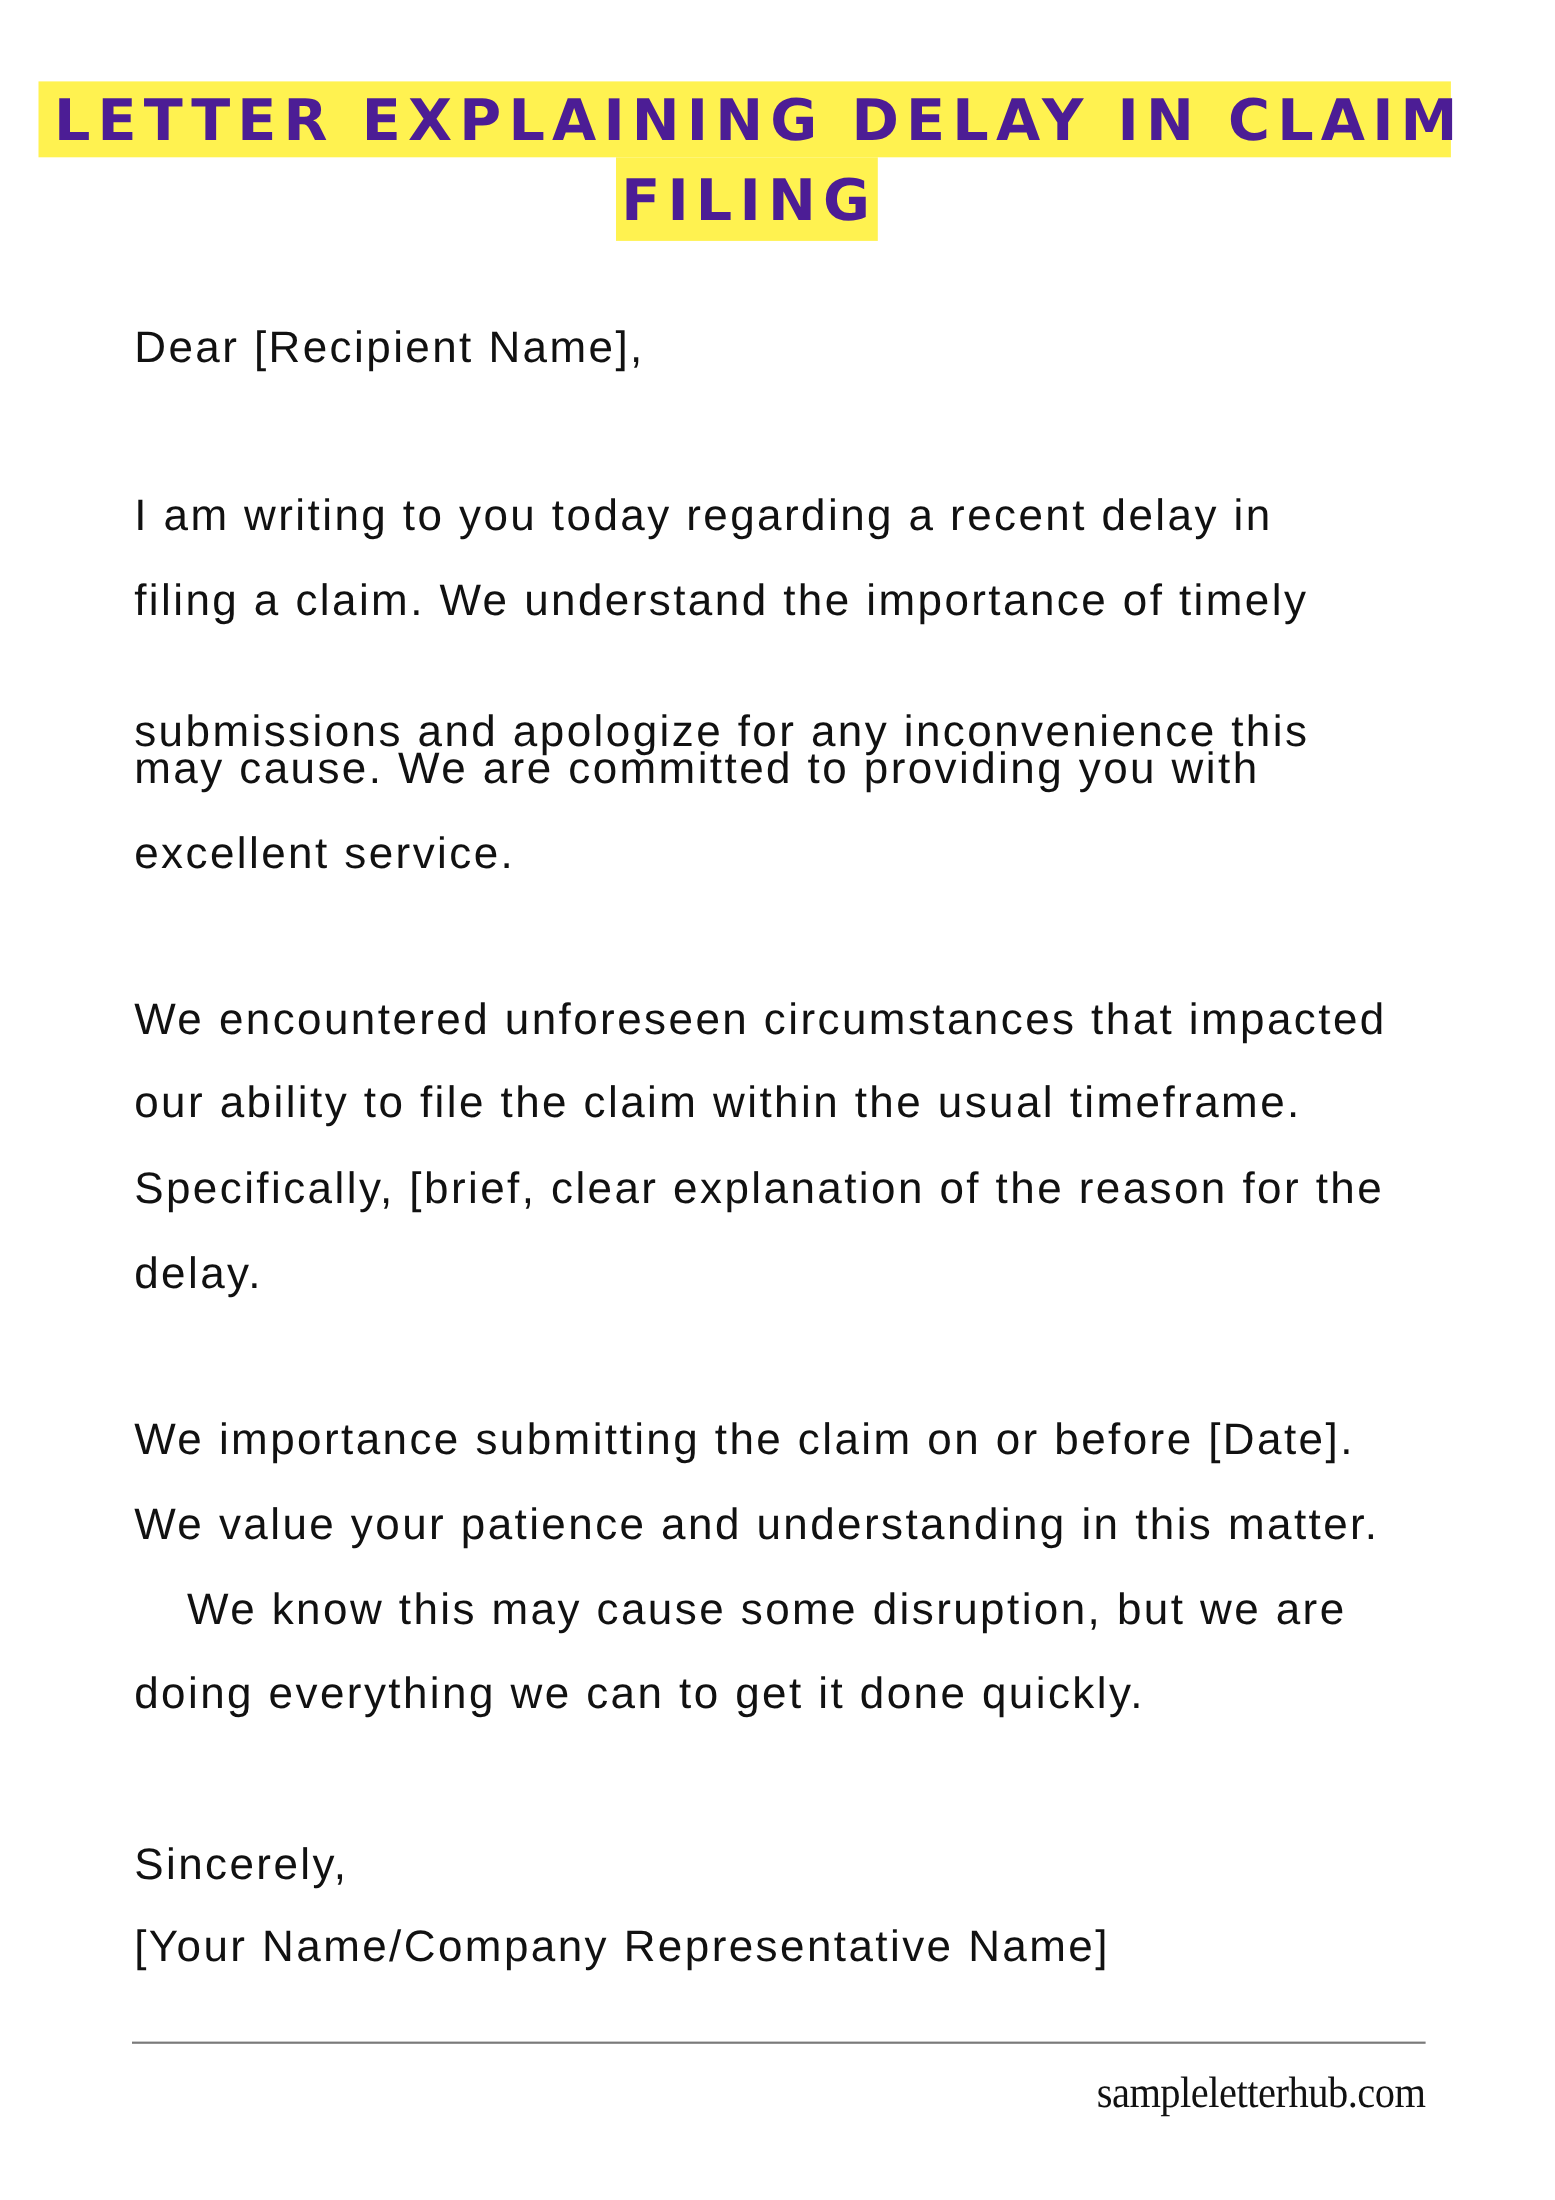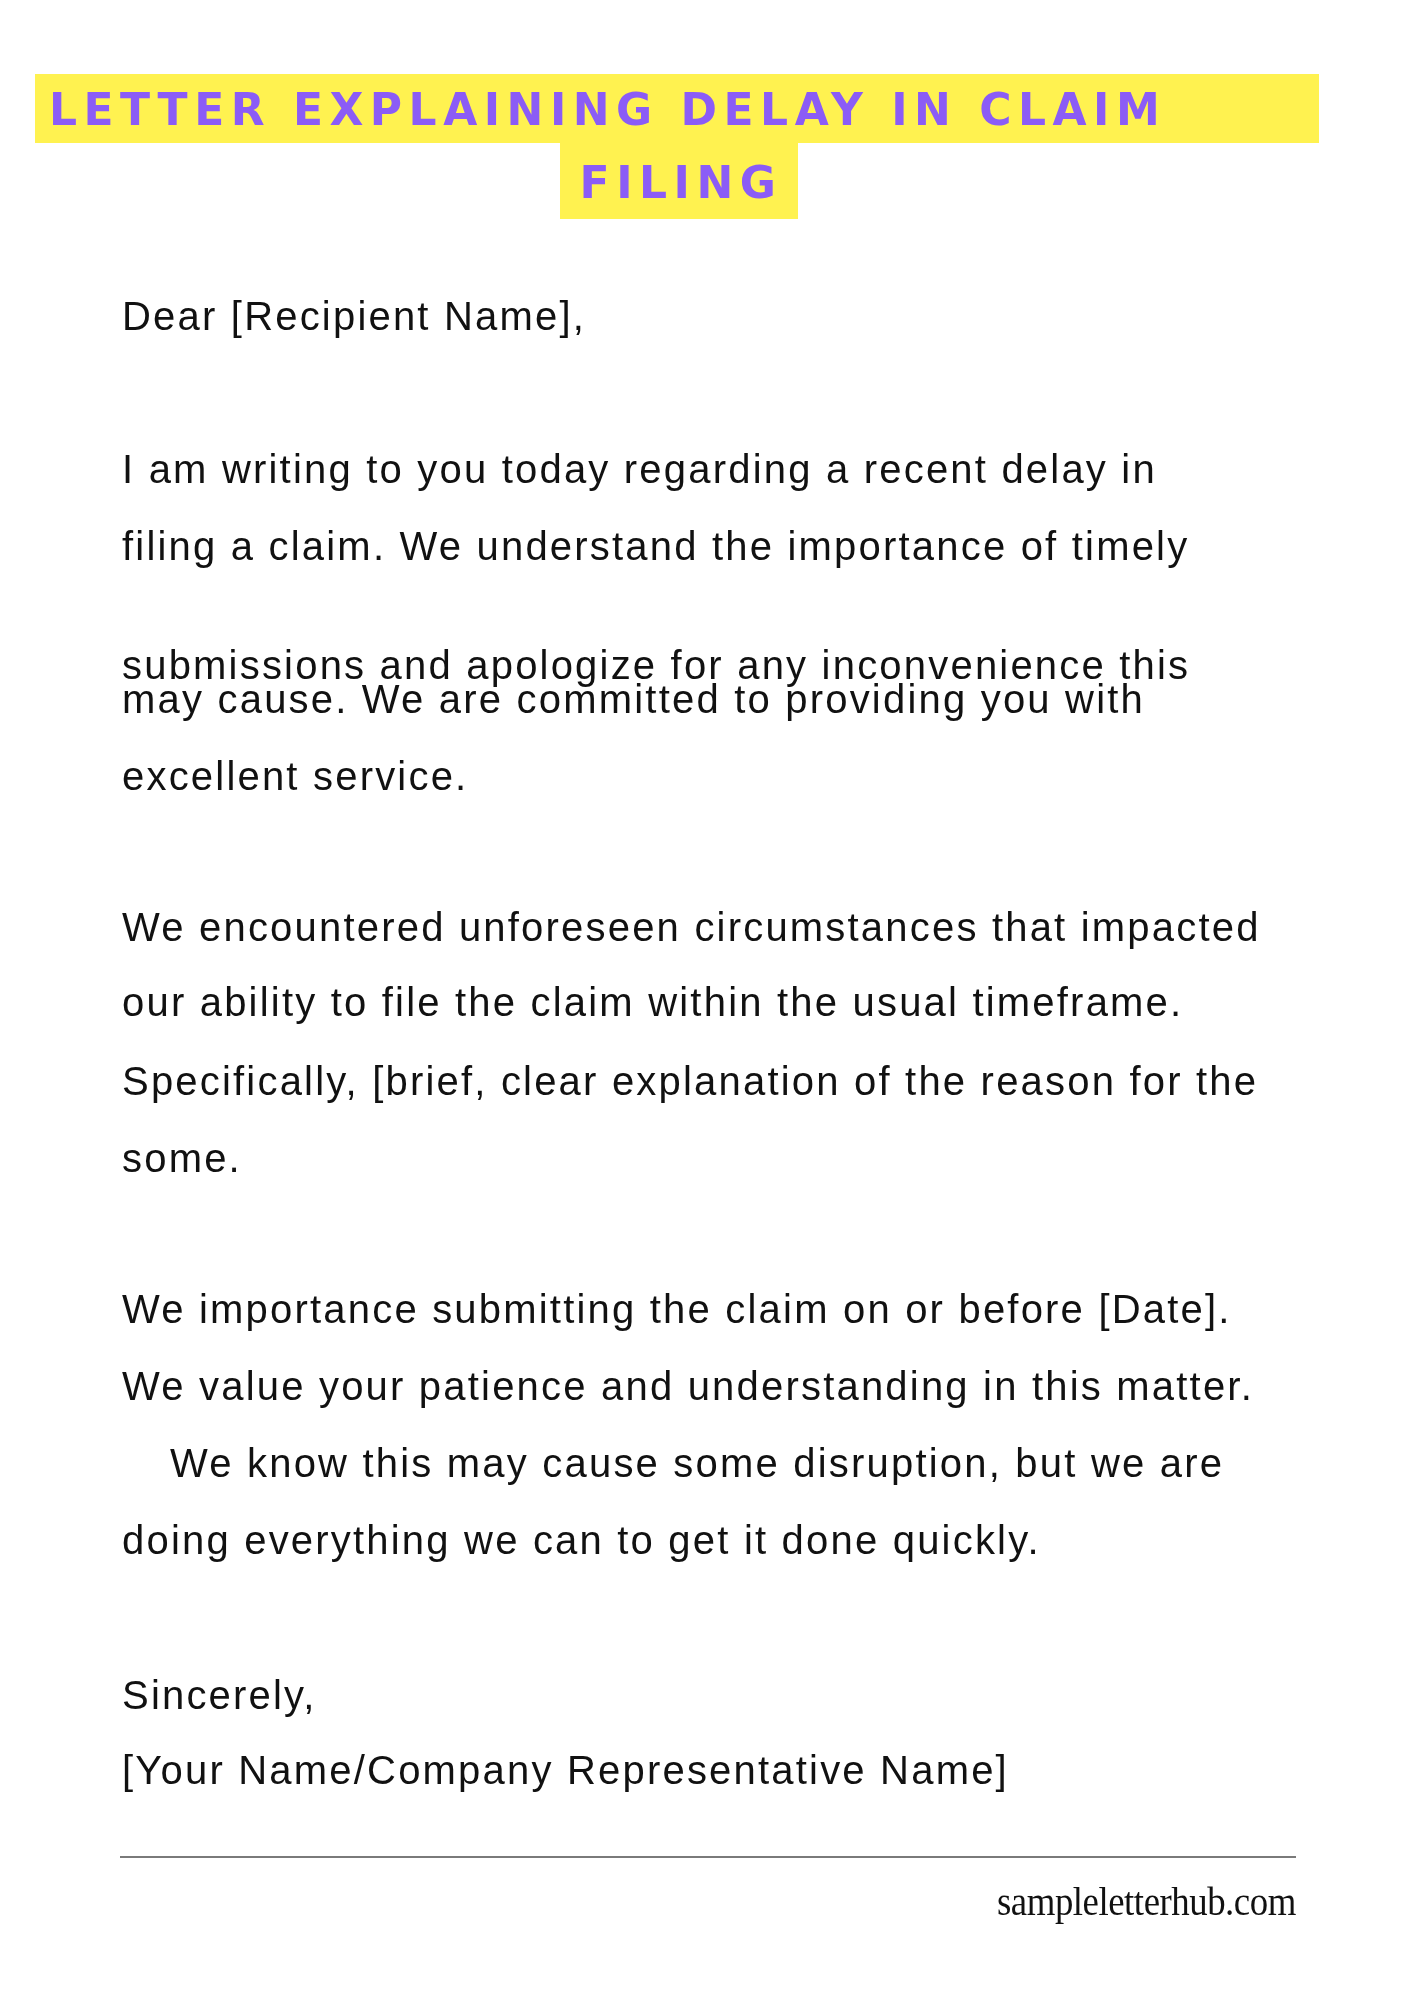--- a/index.html
+++ b/index.html
@@ -19,25 +19,25 @@
       left: 0;
       top: 74px;
       width: 1354px;
       text-align: center;
     }
     .title-line {
       display: inline-block;
       background: #FFF250;
       font-family: "DejaVu Sans", sans-serif;
       font-weight: bold;
-      font-size: 44px;
+      font-size: 52px;
       letter-spacing: 6.5px;
       line-height: 72px;
       padding: 2px 6px 2px 8px;
-      color: #8b5cf6;
+      color: #4c1d95;
       white-space: nowrap;
     }
     .title-line.l1 {
       position: absolute;
       left: 35px;
       top: 0;
       width: 1270px;
       height: 69px;
       padding: 0 0 0 14px;
       text-align: left;
@@ -106,21 +106,21 @@
     <div class="line" style="top:526px;">filing a claim. We understand the importance of timely</div>
     <div class="line" style="top:632px;margin-top:13px;">submissions and apologize for any inconvenience this</div>
     <div class="line" style="top:679px;">may cause. We are committed to providing you with</div>
     <div class="line" style="top:756px;">excellent service.</div>
   </div>
 
   <div>
     <div class="line" style="top:907px;">We encountered unforeseen circumstances that impacted</div>
     <div class="line" style="top:982px;">our ability to file the claim within the usual timeframe.</div>
     <div class="line" style="top:1061px;">Specifically, [brief, clear explanation of the reason for the</div>
-    <div class="line" style="top:1138px;">some.</div>
+    <div class="line" style="top:1138px;">delay.</div>
   </div>
 
   <div>
     <div class="line" style="top:1289px;">We importance submitting the claim on or before [Date].</div>
     <div class="line" style="top:1366px;">We value your patience and understanding in this matter.</div>
     <div class="line" style="top:1443px;margin-left:48px;">We know this may cause some disruption, but we are</div>
     <div class="line" style="top:1520px;">doing everything we can to get it done quickly.</div>
   </div>
 
   <div class="line" style="top:1675px;">Sincerely,</div>

